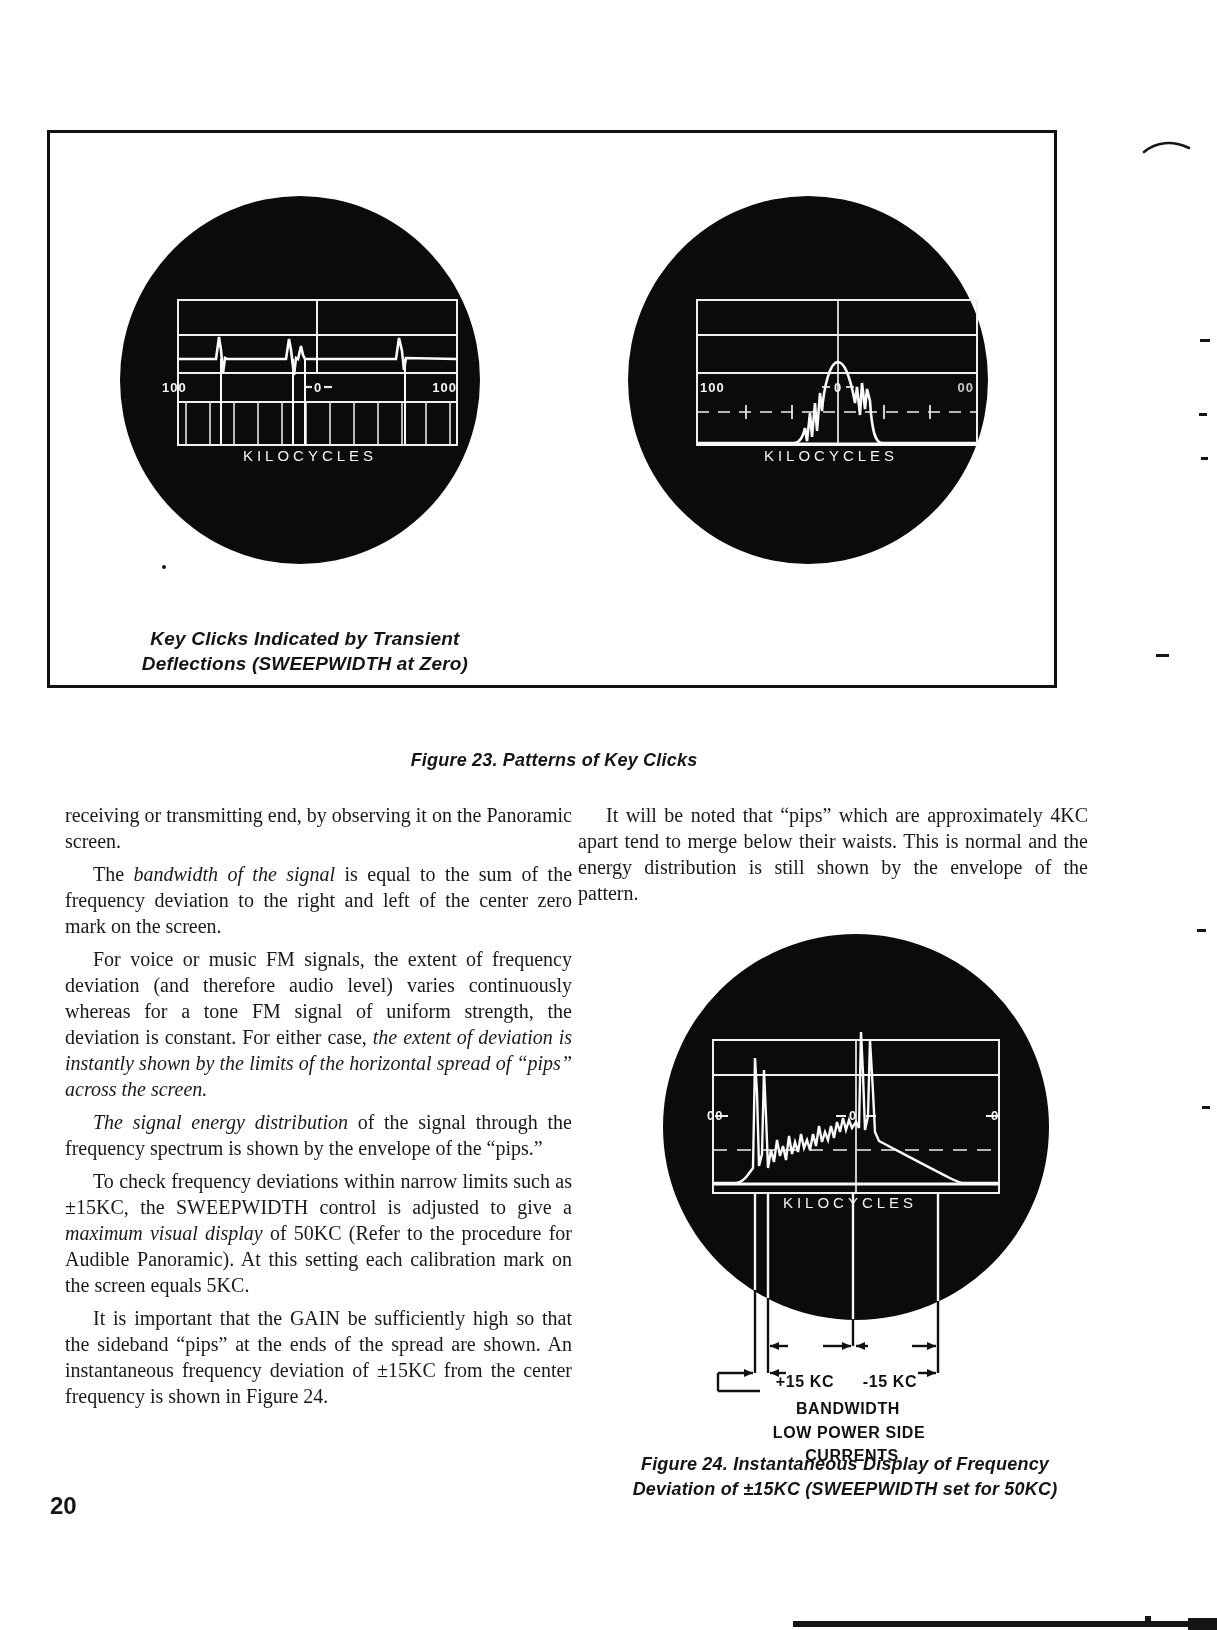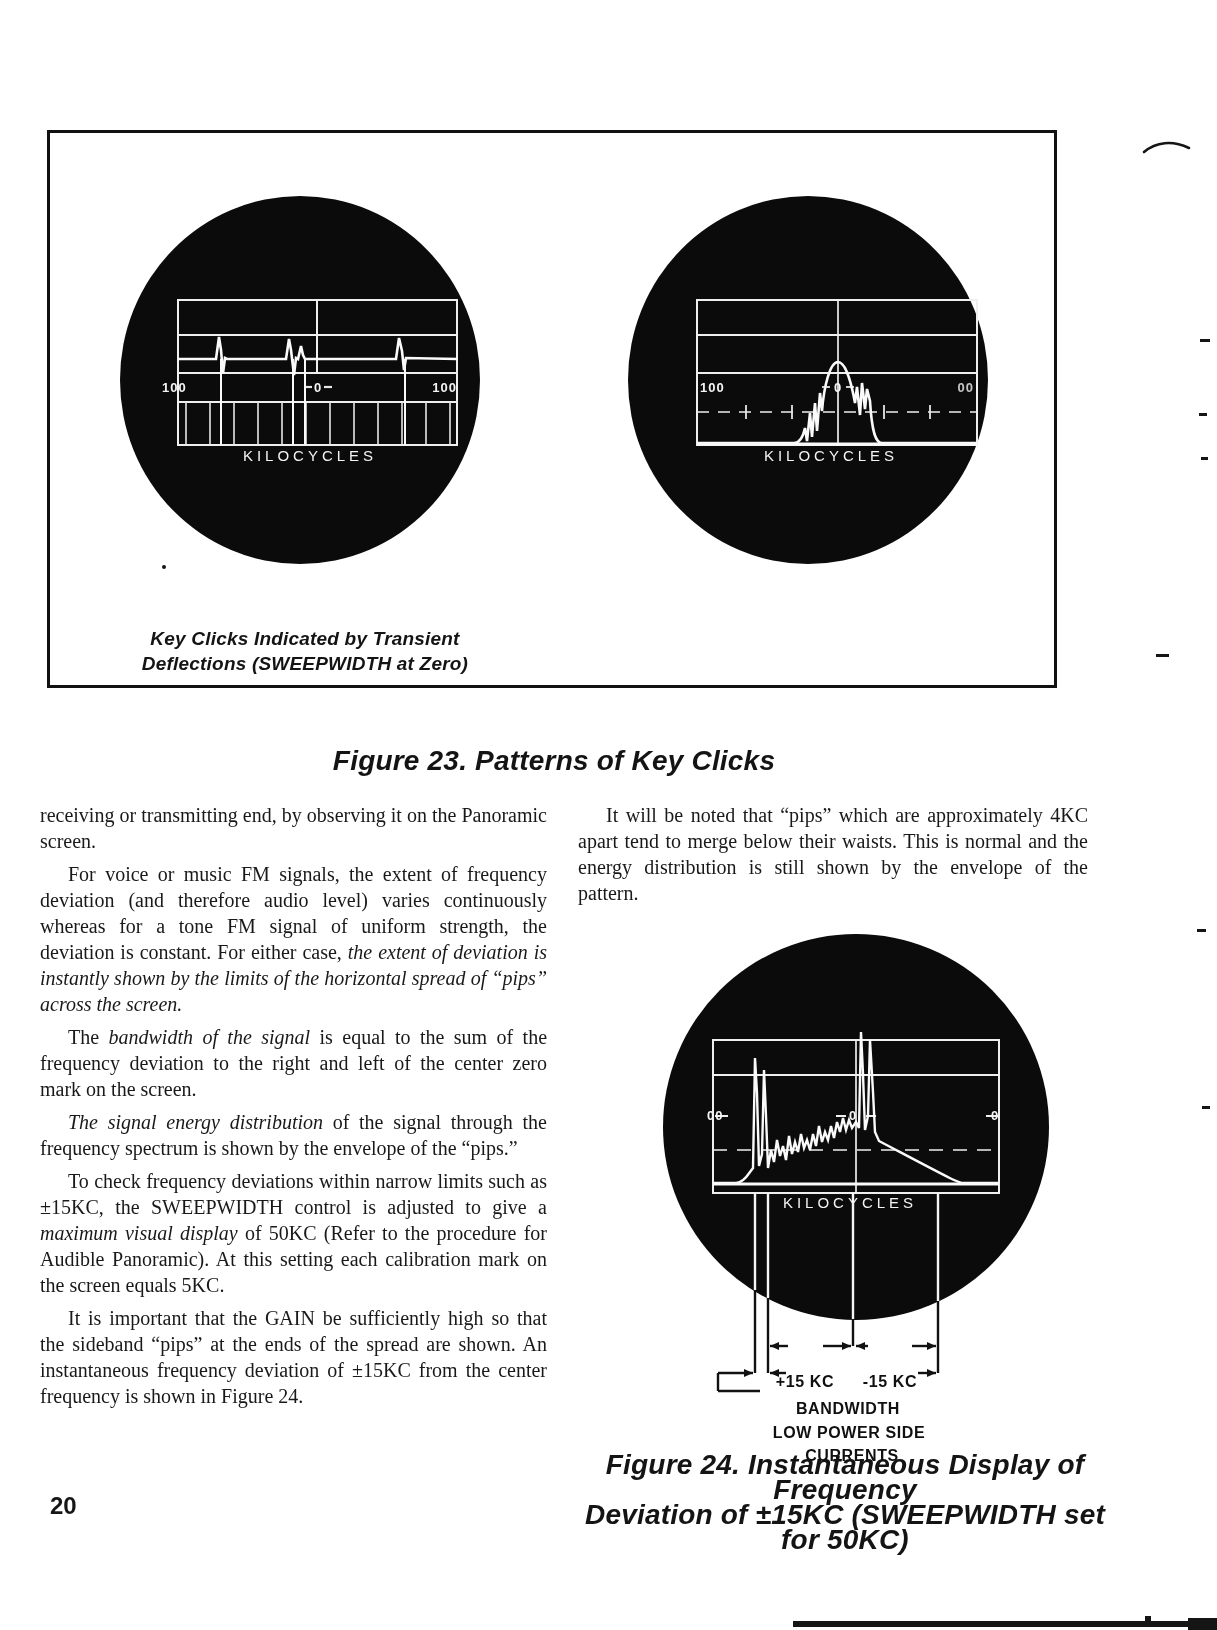--- a/index.html
+++ b/index.html
@@ -13,21 +13,21 @@
     position:absolute; left:47px; top:130px; width:1004px; height:552px;
     border:3px solid #111111; background:#ffffff;
   }
   .figcap {
     position:absolute;
     font-family:"Liberation Sans", sans-serif;
     font-weight:bold; font-style:italic;
     text-align:center; color:#141414;
   }
   .scope-cap { font-size:19px; line-height:25px; letter-spacing:0.2px; }
-  .main-cap  { font-size:28px; line-height:25px; letter-spacing:0.2px; }
+  .main-cap  { font-size:18px; line-height:25px; letter-spacing:0.2px; }
   .body-col {
     position:absolute; font-size:20px; line-height:26px;
     text-align:justify; color:#191919;
   }
   .body-col p { margin:0 0 7px 0; }
   .indent { text-indent:28px; }
   .it { font-style:italic; }
   .pagenum {
     position:absolute; left:50px; top:1492px;
     font-family:"Liberation Sans", sans-serif; font-weight:bold; font-size:24px;
@@ -114,24 +114,24 @@
     <text class="scopelabel" x="205" y="265" text-anchor="middle">KILOCYCLES</text>
   </svg>
 
   <div class="figcap scope-cap" style="left:100px; top:626px; width:410px;">
     <div>Key Clicks Indicated by Transient</div>
     <div>Deflections (SWEEPWIDTH at Zero)</div>
   </div>
 
   <div class="figcap main-cap" style="left:204px; top:748px; width:700px;">Figure 23. Patterns of Key Clicks</div>
 
-  <div class="body-col" style="left:40px; top:802px; width:507px;">
+  <div class="body-col" style="left:65px; top:802px; width:507px;">
     <p><span>receiving or transmitting end, by observing it on the Panoramic screen.</span></p>
+    <p class="indent"><span>The </span><span class="it">bandwidth of the signal</span><span> is equal to the sum of the frequency deviation to the right and left of the center zero mark on the screen.</span></p>
     <p class="indent"><span>For voice or music FM signals, the extent of frequency deviation (and therefore audio level) varies continuously whereas for a tone FM signal of uniform strength, the deviation is constant. For either case, </span><span class="it">the extent of deviation is instantly shown by the limits of the horizontal spread of “pips” across the screen.</span></p>
-    <p class="indent"><span>The </span><span class="it">bandwidth of the signal</span><span> is equal to the sum of the frequency deviation to the right and left of the center zero mark on the screen.</span></p>
     <p class="indent"><span class="it">The signal energy distribution</span><span> of the signal through the frequency spectrum is shown by the envelope of the “pips.”</span></p>
     <p class="indent"><span>To check frequency deviations within narrow limits such as ±15KC, the SWEEPWIDTH control is adjusted to give a </span><span class="it">maximum visual display</span><span> of 50KC (Refer to the procedure for Audible Panoramic). At this setting each calibration mark on the screen equals 5KC.</span></p>
     <p class="indent"><span>It is important that the GAIN be sufficiently high so that the sideband “pips” at the ends of the spread are shown. An instantaneous frequency deviation of ±15KC from the center frequency is shown in Figure 24.</span></p>
   </div>
 
   <div class="body-col" style="left:578px; top:802px; width:510px;">
     <p class="indent"><span>It will be noted that “pips” which are approximately 4KC apart tend to merge below their waists. This is normal and the energy distribution is still shown by the envelope of the pattern.</span></p>
   </div>
 
   <svg class="abs" style="left:658px;top:930px" width="396" height="512" viewBox="0 0 396 512">

